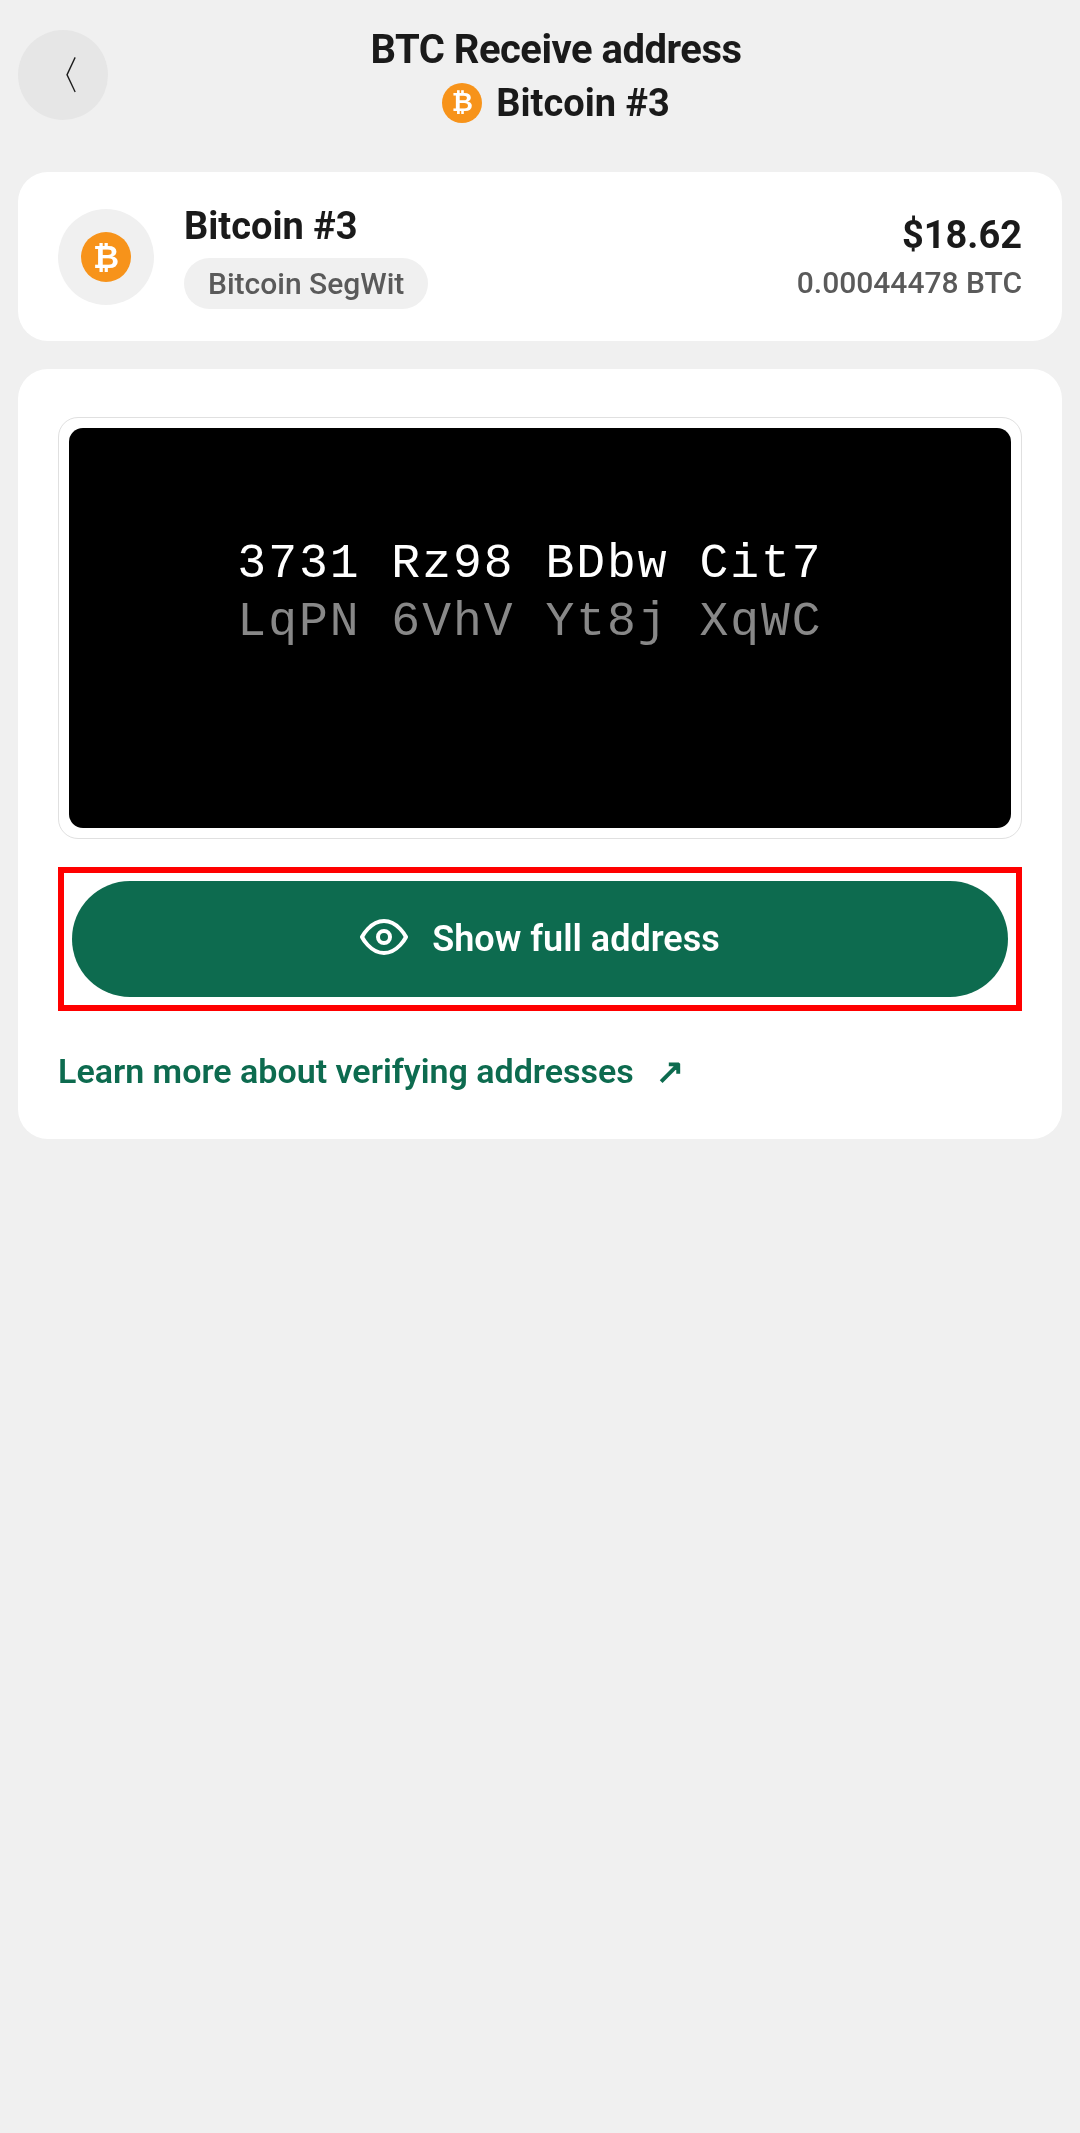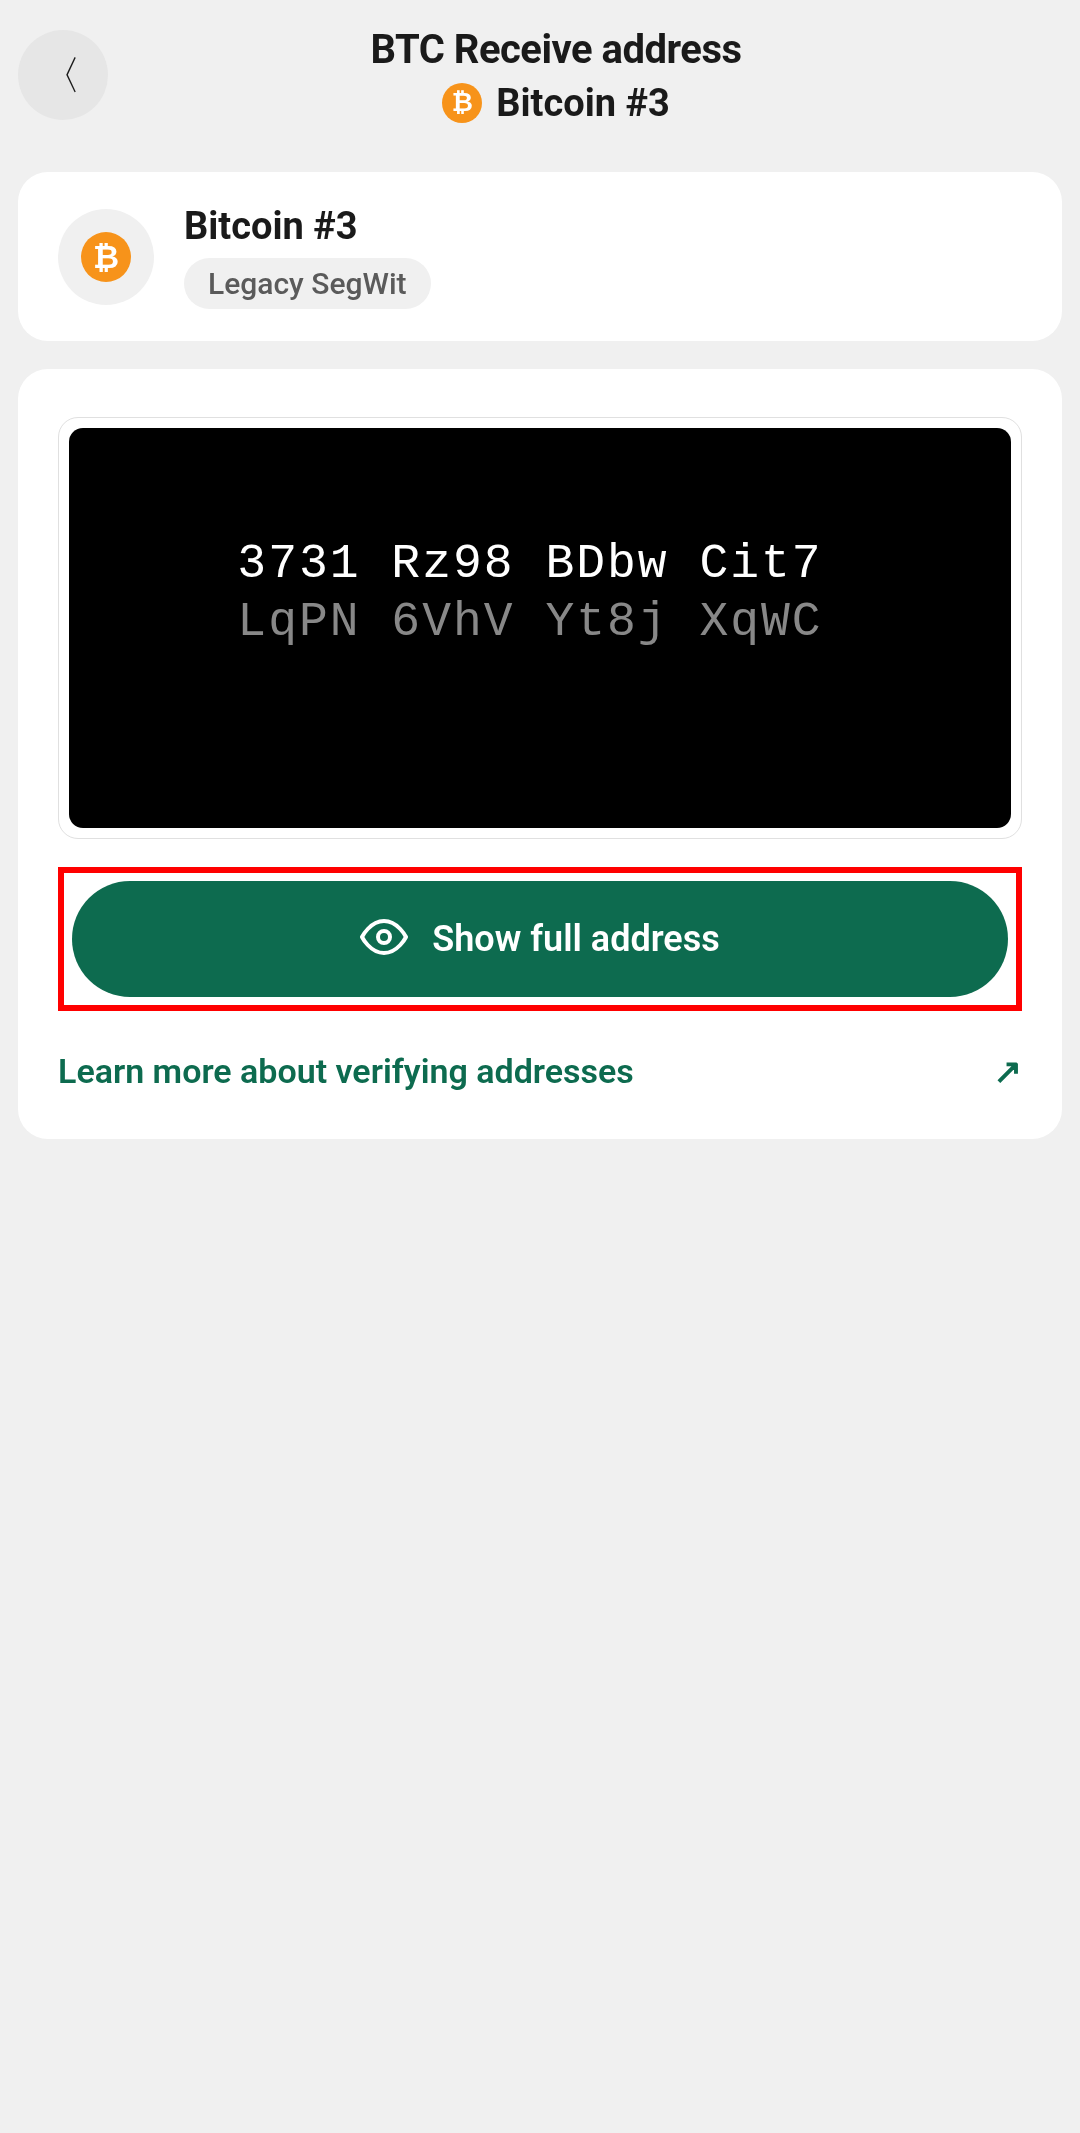--- a/index.html
+++ b/index.html
@@ -231,21 +231,21 @@
     
     .show-button-text {
       font-size: 36px;
       font-weight: 600;
       color: white;
     }
     
     .learn-more {
       display: flex;
       align-items: center;
-      justify-content: space-between;
+      justify-content: flex-start;
       gap: 22px;
       margin-top: 40px;
       cursor: pointer;
     }
     
     .learn-more-text {
       font-size: 34px;
       font-weight: 600;
       color: #0d6b4f;
     }
@@ -272,22 +272,26 @@
   </div>
 </div>
 
 <div class="account-card">
   <div class="account-left">
     <div class="btc-icon-large-wrap">
       <div class="btc-icon-large">₿</div>
     </div>
     <div class="account-info">
       <div class="account-name">Bitcoin #3</div>
-      <div class="account-badge">Legacy SegWit</div>
-    </div>
+      <div class="account-badge">Bitcoin SegWit</div>
+    </div>
+  </div>
+  <div class="account-right">
+    <div class="account-fiat">$18.62</div>
+    <div class="account-crypto">0.00044478 BTC</div>
   </div>
 </div>
 
 <div class="address-card">
   <div class="address-display-outer">
     <div class="address-display">
       <div class="address-line1">3731 Rz98 BDbw Cit7</div>
       <div class="address-line2">LqPN 6VhV Yt8j XqWC</div>
     </div>
   </div>

